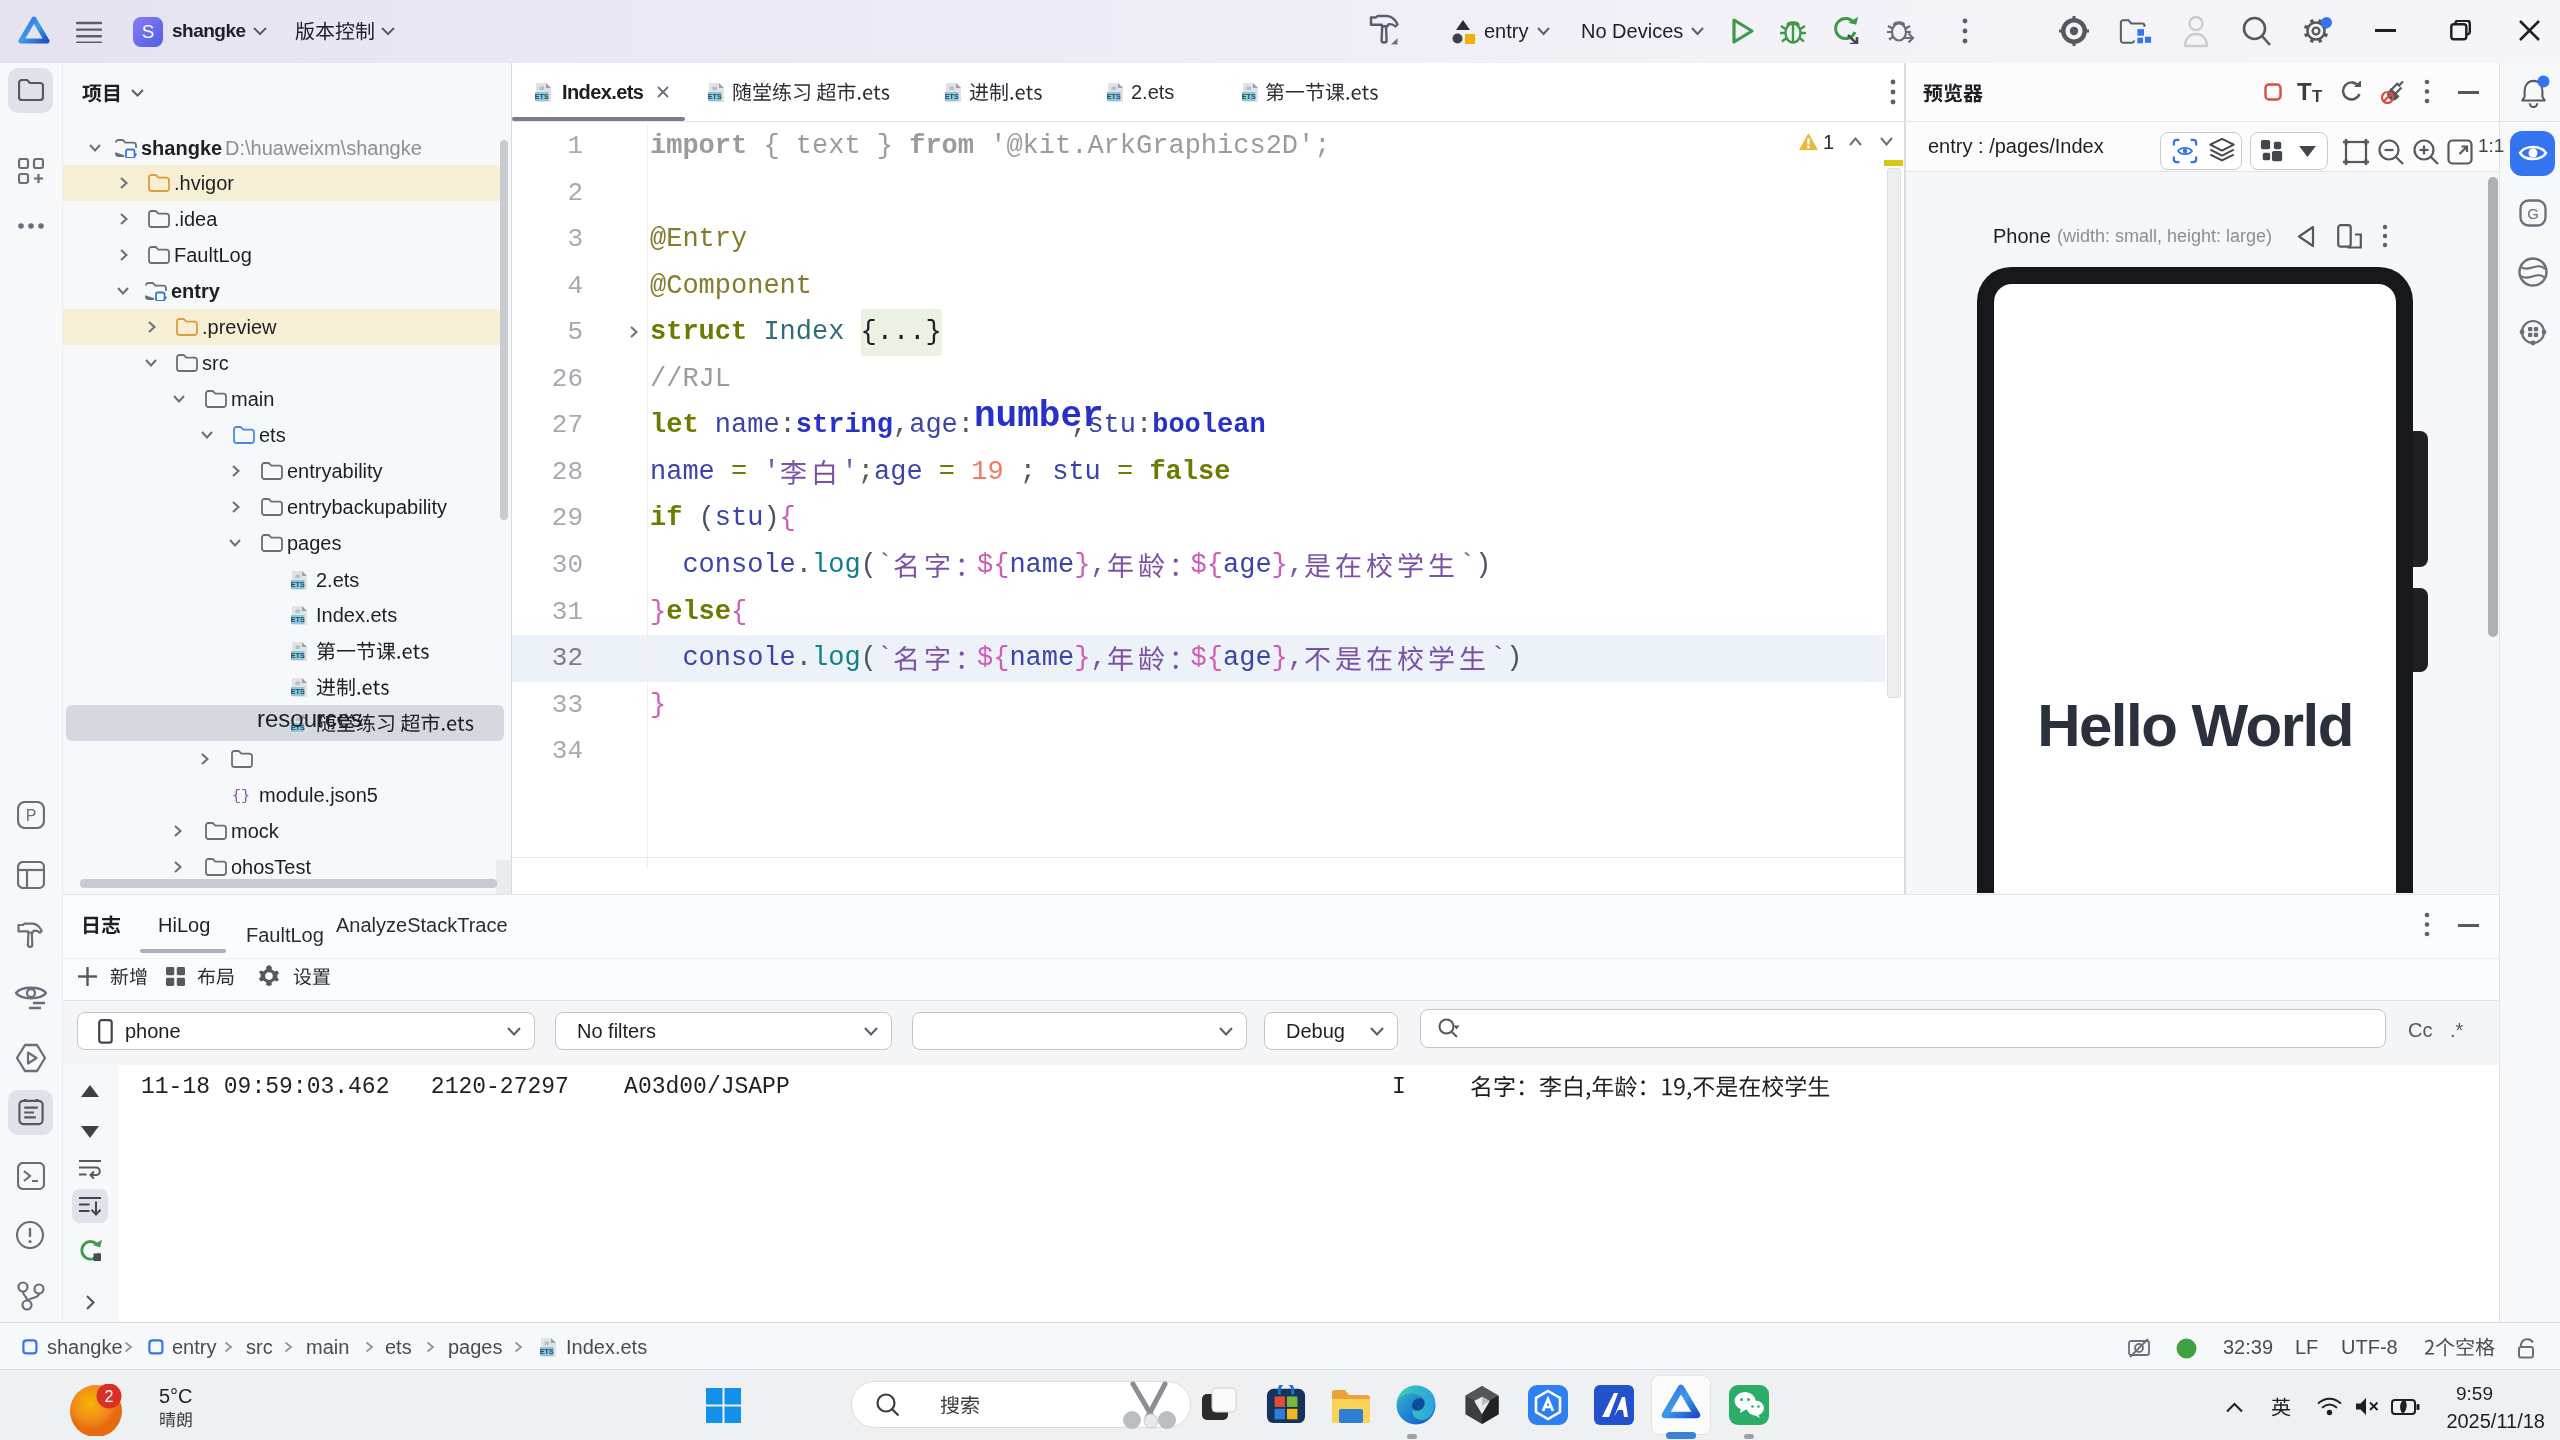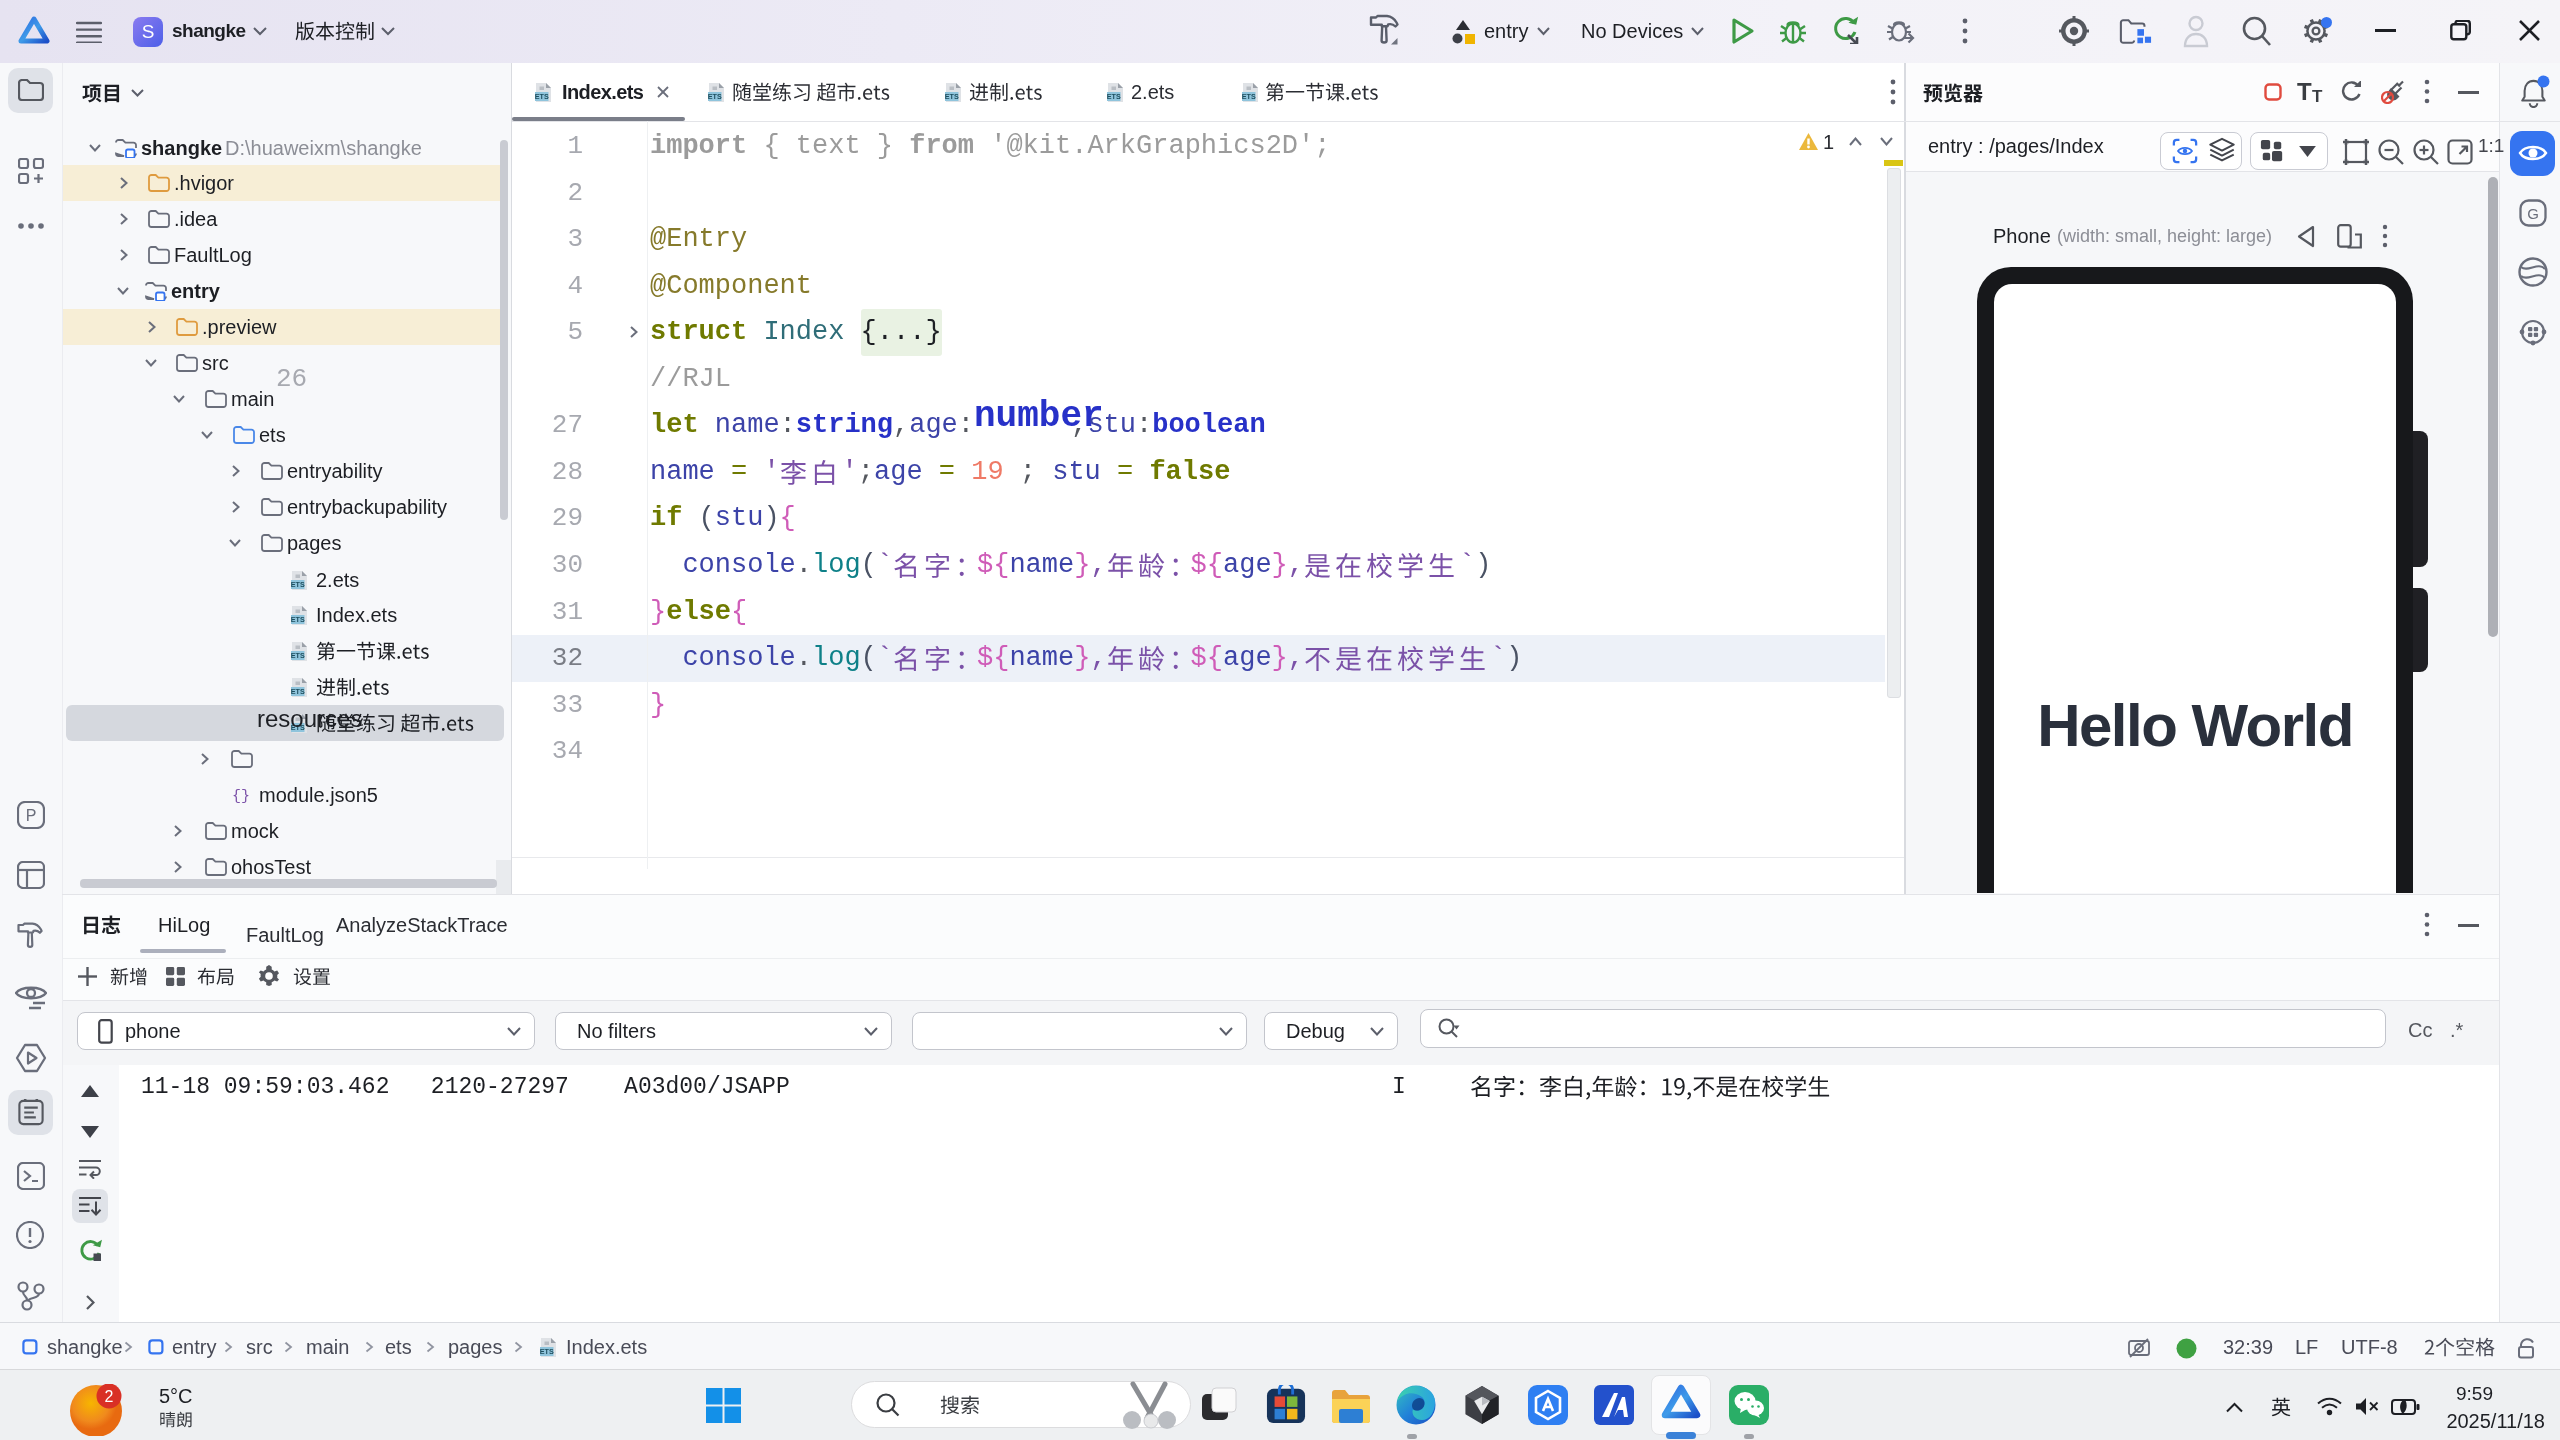--- a/index.html
+++ b/index.html
@@ -443,21 +443,21 @@
         <circle cx="3" cy="13" r="2.4"></circle>
         <circle cx="3" cy="23" r="2.4"></circle>
       </g>
     </svg>
     <div style="position:absolute;left:512px;top:635px;width:1373px;height:47px;background:#edf1f8"></div>
     <div class="mono" style="position:absolute;left:0;top:123.0px;width:583px;height:47px;line-height:47px;font-size:26px;color:#a7a9b0;text-align:right">1</div>
     <div class="mono" style="position:absolute;left:0;top:169.6px;width:583px;height:47px;line-height:47px;font-size:26px;color:#a7a9b0;text-align:right">2</div>
     <div class="mono" style="position:absolute;left:0;top:216.1px;width:583px;height:47px;line-height:47px;font-size:26px;color:#a7a9b0;text-align:right">3</div>
     <div class="mono" style="position:absolute;left:0;top:262.6px;width:583px;height:47px;line-height:47px;font-size:26px;color:#a7a9b0;text-align:right">4</div>
     <div class="mono" style="position:absolute;left:0;top:309.2px;width:583px;height:47px;line-height:47px;font-size:26px;color:#a7a9b0;text-align:right">5</div>
-    <div class="mono" style="position:absolute;left:0;top:355.8px;width:583px;height:47px;line-height:47px;font-size:26px;color:#a7a9b0;text-align:center">26</div>
+    <div class="mono" style="position:absolute;left:0;top:355.8px;width:583px;height:47px;line-height:47px;font-size:26px;color:#a7a9b0;text-align:right">26</div>
     <div class="mono" style="position:absolute;left:0;top:402.3px;width:583px;height:47px;line-height:47px;font-size:26px;color:#a7a9b0;text-align:right">27</div>
     <div class="mono" style="position:absolute;left:0;top:448.8px;width:583px;height:47px;line-height:47px;font-size:26px;color:#a7a9b0;text-align:right">28</div>
     <div class="mono" style="position:absolute;left:0;top:495.4px;width:583px;height:47px;line-height:47px;font-size:26px;color:#a7a9b0;text-align:right">29</div>
     <div class="mono" style="position:absolute;left:0;top:542.0px;width:583px;height:47px;line-height:47px;font-size:26px;color:#a7a9b0;text-align:right">30</div>
     <div class="mono" style="position:absolute;left:0;top:588.5px;width:583px;height:47px;line-height:47px;font-size:26px;color:#a7a9b0;text-align:right">31</div>
     <div class="mono" style="position:absolute;left:0;top:635.0px;width:583px;height:47px;line-height:47px;font-size:26px;color:#7a7d85;text-align:right">32</div>
     <div class="mono" style="position:absolute;left:0;top:681.6px;width:583px;height:47px;line-height:47px;font-size:26px;color:#a7a9b0;text-align:right">33</div>
     <div class="mono" style="position:absolute;left:0;top:728.1px;width:583px;height:47px;line-height:47px;font-size:26px;color:#a7a9b0;text-align:right">34</div>
     <svg style="position:absolute;left:630px;top:326px" width="8" height="13" viewBox="0 0 8 13">
       <path d="M1 1 L6.5 6 L1 11" fill="none" stroke="#6a6e7b" stroke-width="2"></path>

